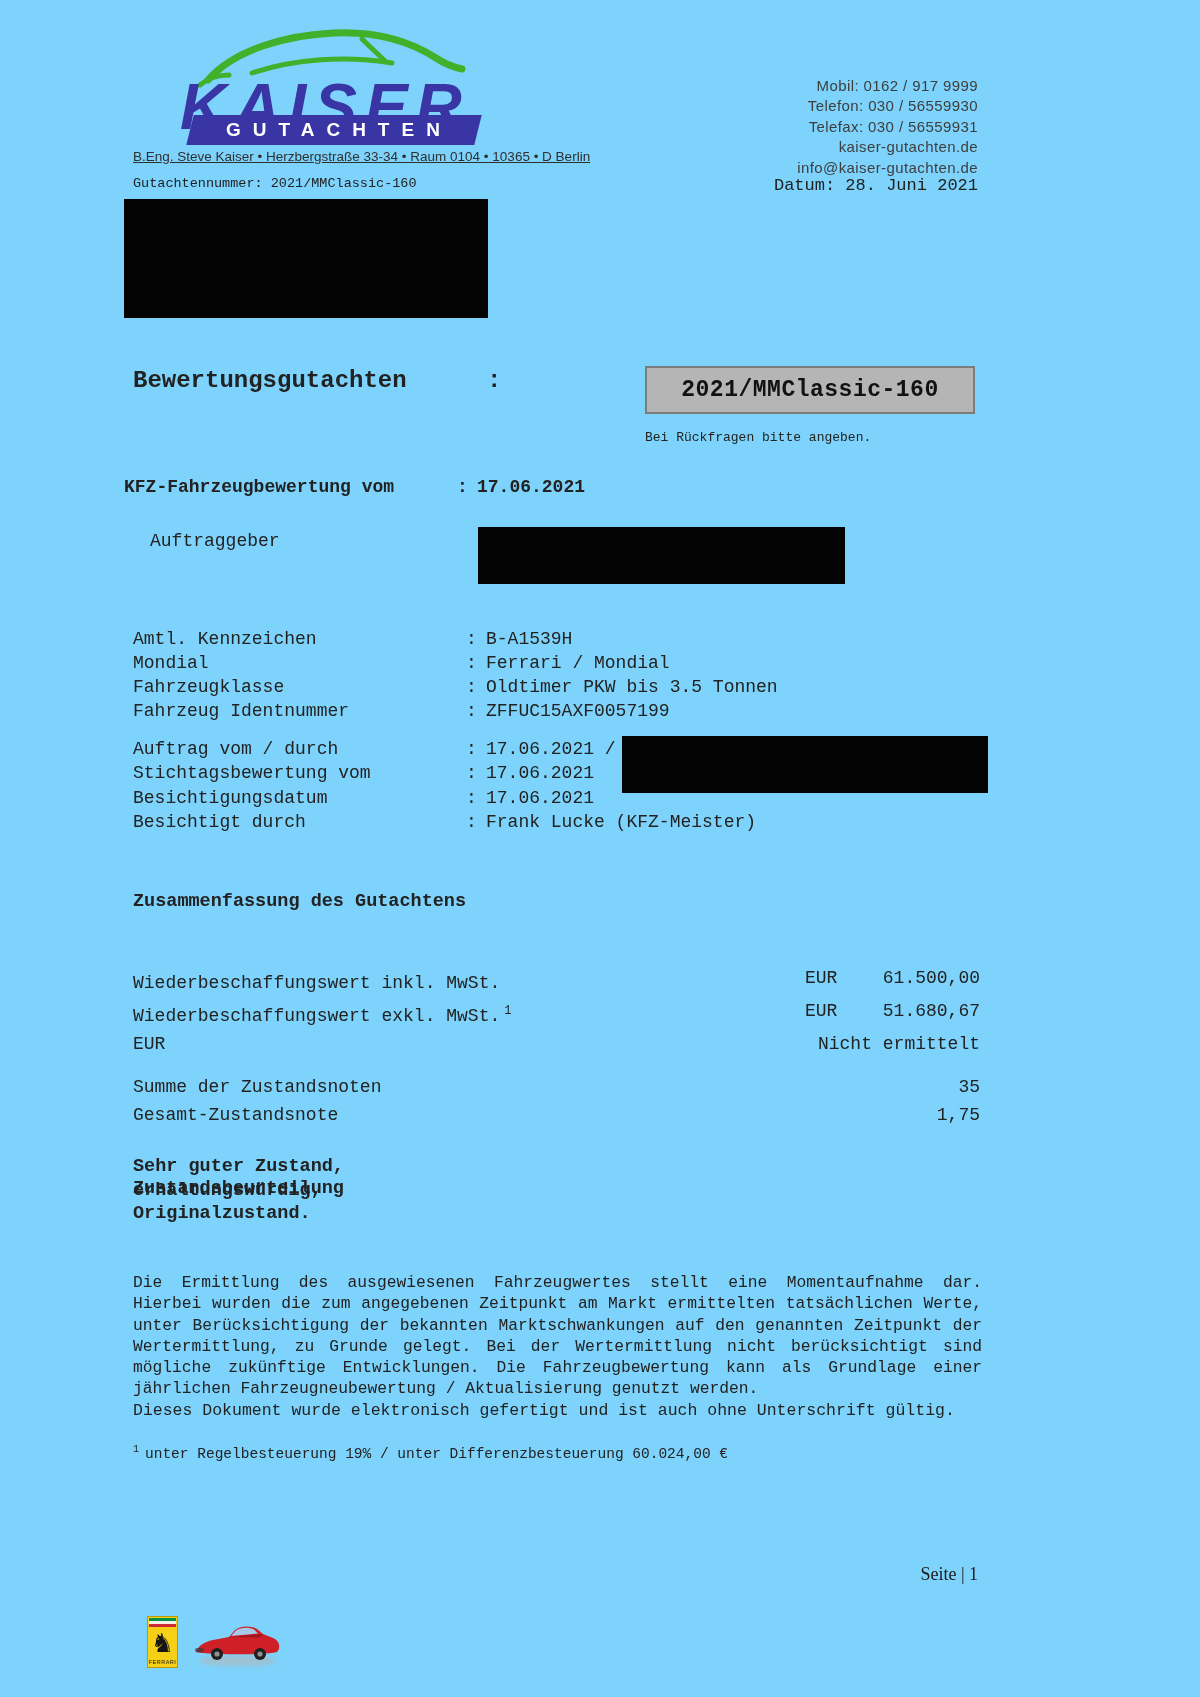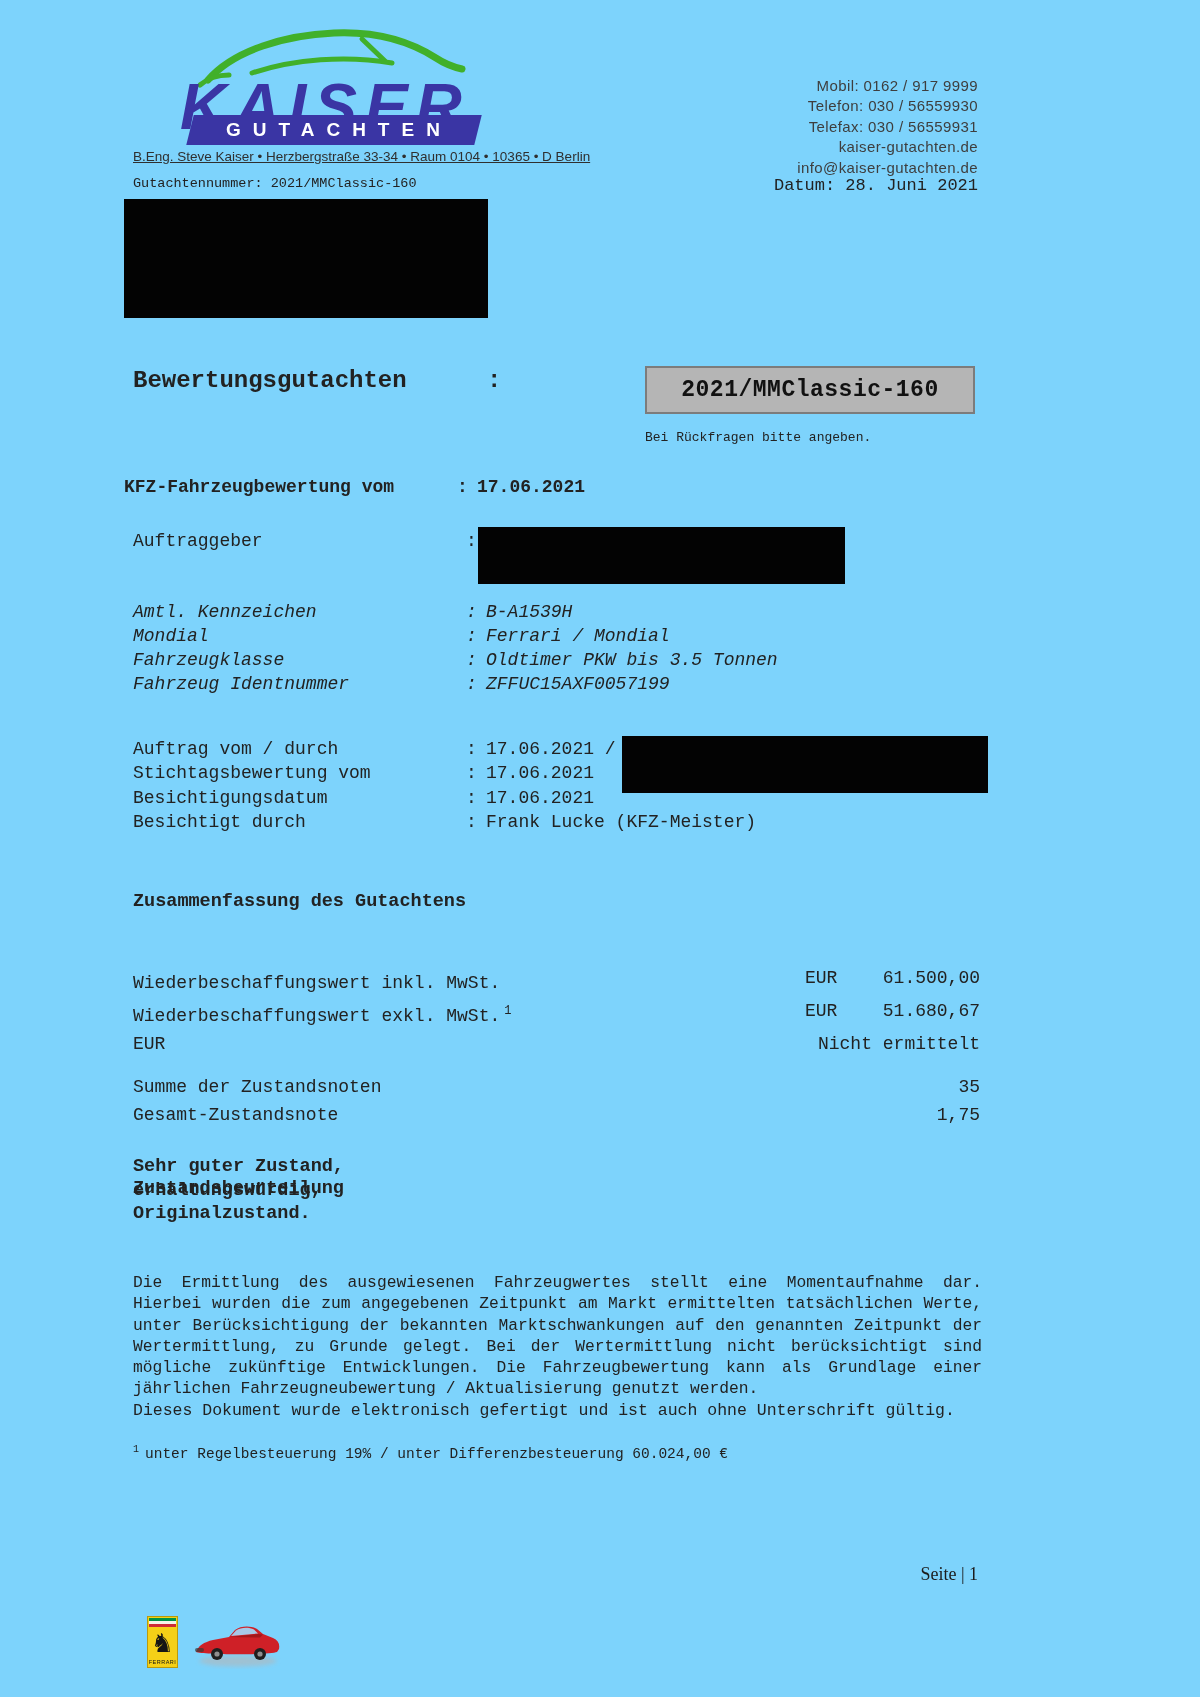--- a/index.html
+++ b/index.html
@@ -52,22 +52,22 @@
     display:flex;align-items:center;justify-content:center;
     font-weight:bold;font-size:23px;letter-spacing:0.5px;color:#111;
   }
   .ref-note{position:absolute;left:645px;top:430px;width:330px;text-align:left;font-size:13px;}
 
   
   .frow{display:flex;white-space:pre;}
   .flabel{width:333px;flex:none;}
   .fcolon{width:20px;flex:none;}
   .kfz-row{position:absolute;left:124px;top:475px;font-weight:bold;font-size:18px;line-height:24px;}
-  .client-row{position:absolute;left:133px;top:529px;font-size:18px;line-height:24px;}
-  .vehicle-block{position:absolute;left:133px;top:600px;font-size:18px;line-height:24px;font-style:italic;}
+  .client-row{position:absolute;left:150px;top:529px;font-size:18px;line-height:24px;}
+  .vehicle-block{position:absolute;left:133px;top:627px;font-size:18px;line-height:24px;}
   .order-block{position:absolute;left:133px;top:737px;font-size:18px;line-height:24.4px;}
 
   
   .sum-heading{position:absolute;left:133px;top:891px;font-weight:bold;font-size:18.5px;}
   .sum-block{position:absolute;left:133px;top:964px;font-size:18px;line-height:28px;}
   .srow{display:flex;width:847px;white-space:pre;}
   .slabel{width:672px;flex:none;}
   .scur{width:60px;flex:none;}
   .sval{flex:1;text-align:right;}
   .slabel sup{font-size:12px;vertical-align:super;margin-left:4px;}

